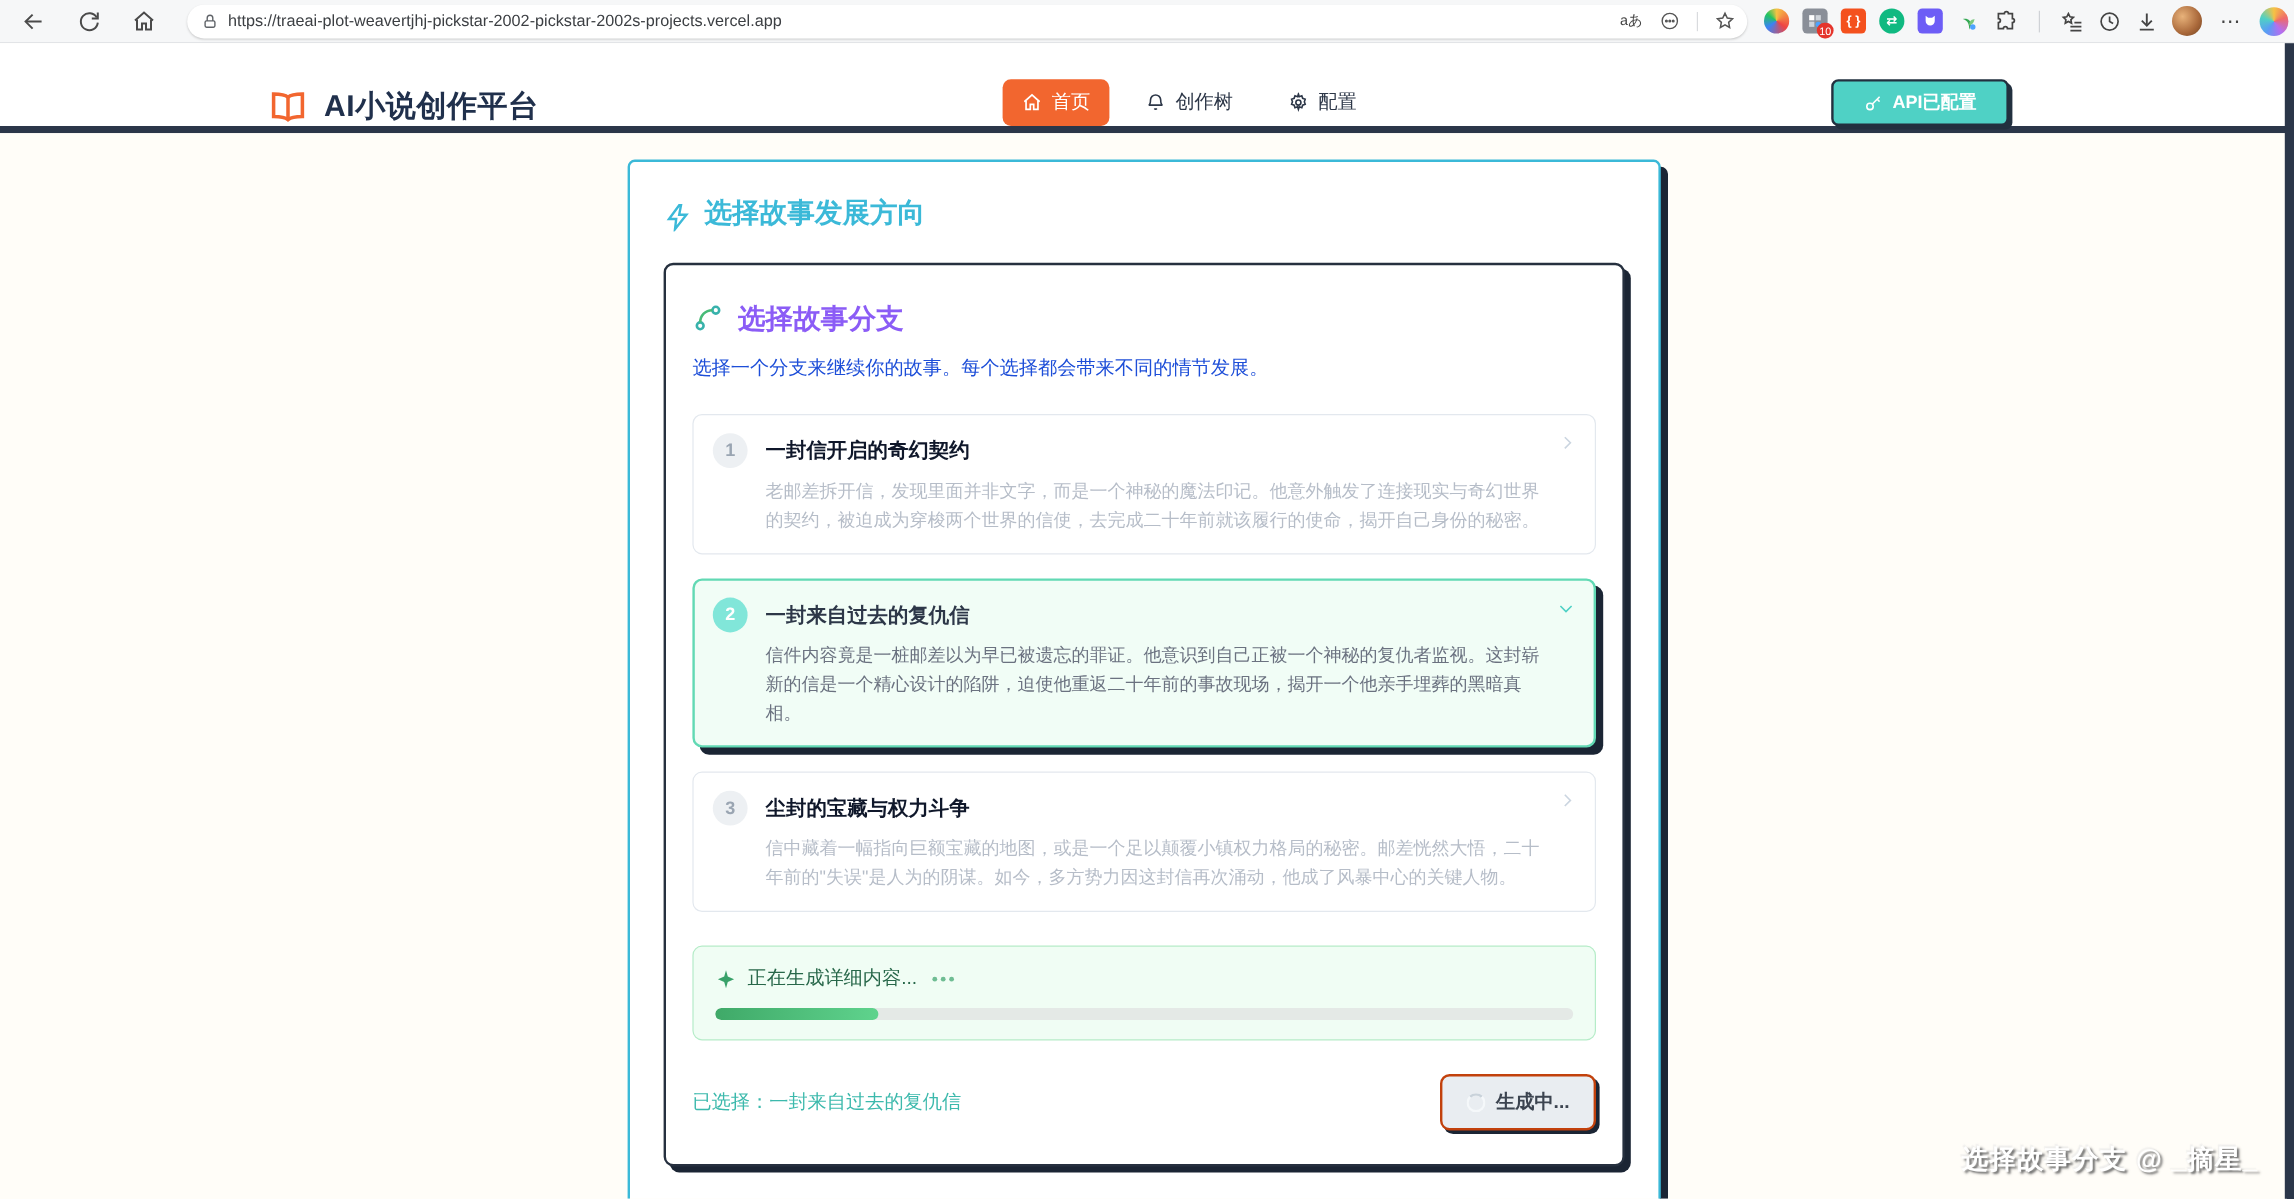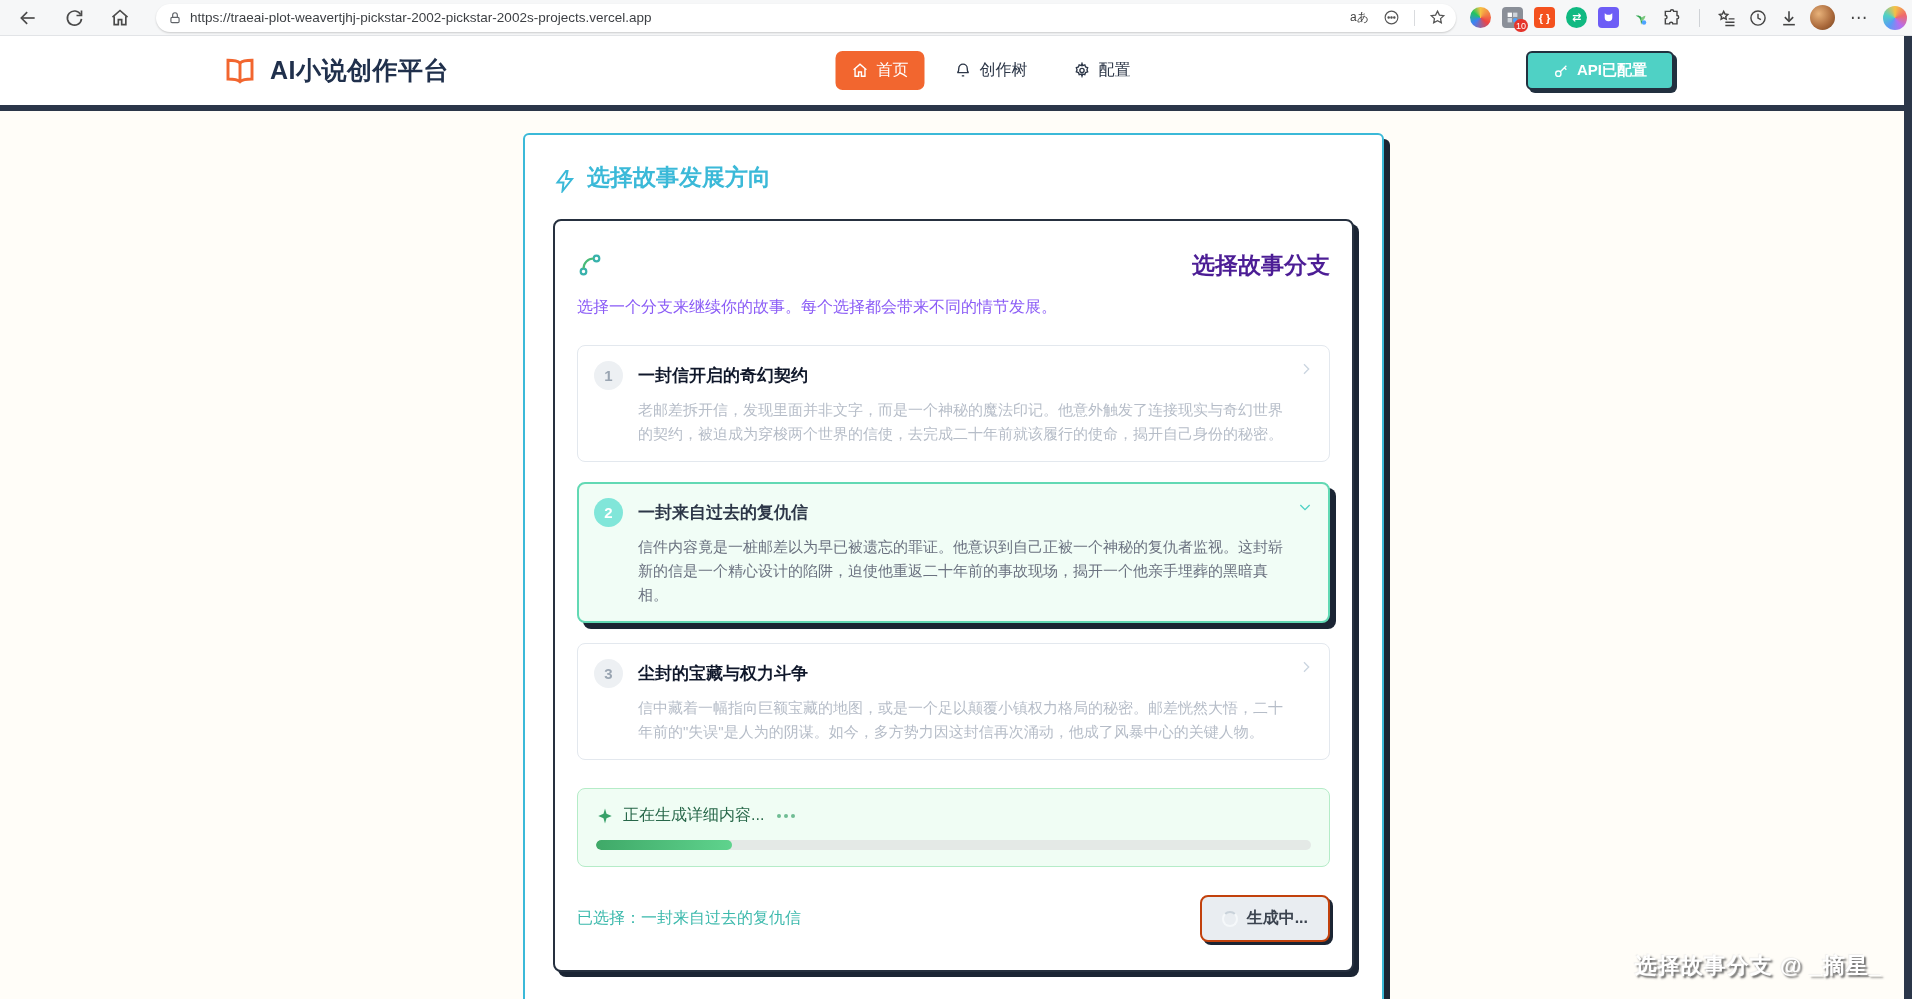--- a/index.html
+++ b/index.html
@@ -28,21 +28,21 @@
     background:#e5342b; color:#fff; font-size:9px; border-radius:7px; display:flex;
     align-items:center; justify-content:center; padding:0 2px; font-weight:normal; }
   .tb-divider { width:1px; height:18px; background:#cfd2d6; margin:0 6px; }
   .avatar { width:25px; height:25px; border-radius:50%; flex:none;
     background:radial-gradient(circle at 35% 35%, #e8b27a, #a9683a 60%, #6e4120); }
   .copilot { width:24px; height:24px; border-radius:50%; flex:none;
     background:conic-gradient(#f6c244,#ef6a6a,#b46ef0,#5a9cf5,#4fd1c5,#f6c244); }
   .dots-ic { font-size:17px; color:#444; letter-spacing:1px; margin:0 4px; }
 
   
-  .app-header { height:69px; background:#fff; display:flex; align-items:center;
+  .app-header { height:69px; background:#fff; display:flex; align-items:flex-end;
     position:relative; padding-left:222px; }
   .logo { display:flex; align-items:center; gap:12px; }
   .logo svg { width:36px; height:32px; }
   .logo-title { font-size:25px; font-weight:bold; color:#20304c; letter-spacing:.5px; }
   .main-nav { position:absolute; left:calc(50% + 35px); transform:translateX(-50%);
     display:flex; align-items:center; gap:14px; }
   .nav-item { display:flex; align-items:center; gap:8px; font-size:16px;
     color:#2d3748; padding:9px 16px; border-radius:7px; cursor:pointer; }
   .nav-item svg { width:17px; height:17px; }
   .nav-item.active { background:#f2662f; color:#fff; }
@@ -60,23 +60,23 @@
   .outer-panel { position:absolute; left:523px; top:22px; width:861px; height:1100px;
     background:#fff; border:2px solid #3bb9d8; border-radius:6px;
     box-shadow:6px 6px 0 #1b2534; padding:26px 28px; }
   .section-title { display:flex; align-items:flex-end; gap:10px; color:#3bb9d8;
     font-size:23px; font-weight:bold; height:32px; }
   .section-title svg { width:24px; height:24px; flex:none; }
 
   .branch-card { margin-top:26px; background:#fff; border:2px solid #26303f;
     border-radius:8px; box-shadow:5px 5px 0 #1b2534; padding:28px 22px; }
   .card-title { display:flex; align-items:center; gap:12px; font-size:23px;
-    font-weight:bold; color:#4c1d95; height:32px;justify-content:space-between; }
+    font-weight:bold; color:#8b5cf6; height:32px; }
   .card-title svg { width:26px; height:26px; flex:none; }
-  .card-desc { margin-top:16px; font-size:16px; color:#8b5cf6; height:24px; }
+  .card-desc { margin-top:16px; font-size:16px; color:#1d4ed8; height:24px; }
 
   .options { margin-top:24px; display:flex; flex-direction:column; gap:20px; }
   .option { position:relative; background:#fff; border:1px solid #e3e8ee;
     border-radius:8px; padding:15px 44px 15px 16px; cursor:pointer; }
   .opt-head { display:flex; align-items:center; gap:15px; }
   .opt-circle { width:29px; height:29px; border-radius:50%; background:#edf0f3;
     color:#9aa5b2; font-size:15px; font-weight:bold; display:flex; flex:none;
     align-items:center; justify-content:center; }
   .opt-title { font-size:17px; font-weight:bold; color:#0f172a; }
   .opt-desc { margin:8px 0 0 44px; font-size:15px; line-height:24px; color:#b6bdc8; }

